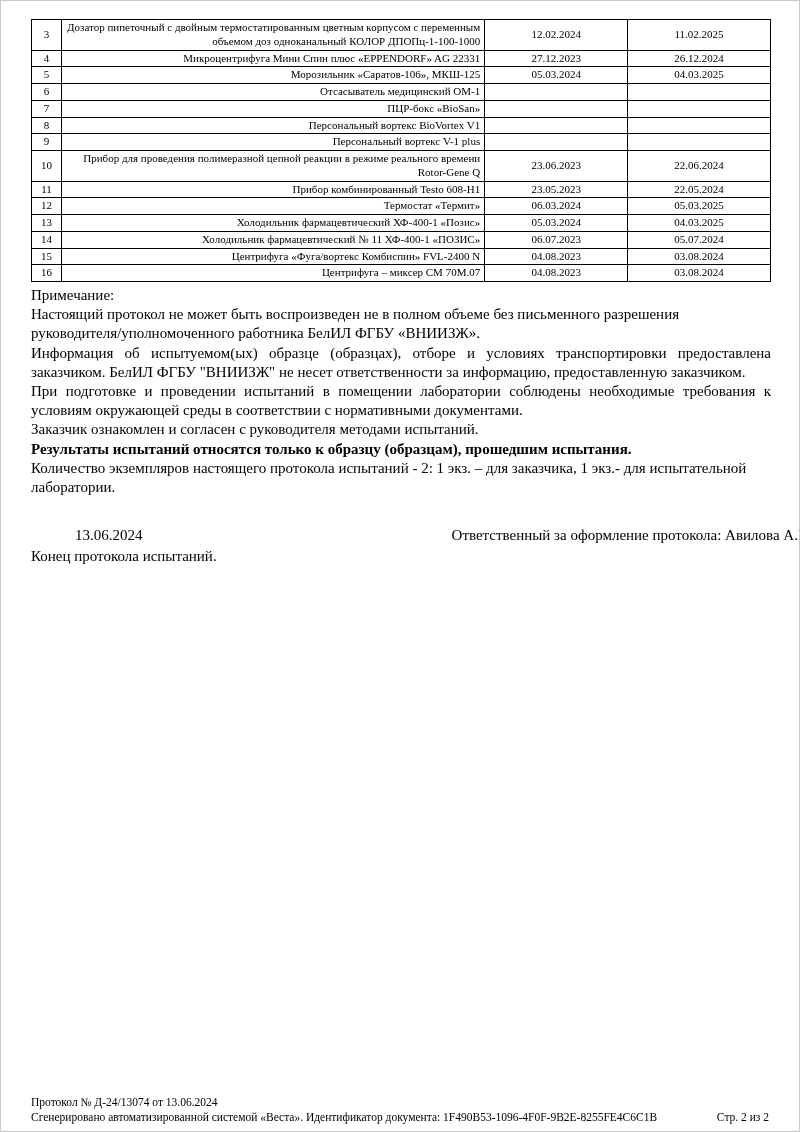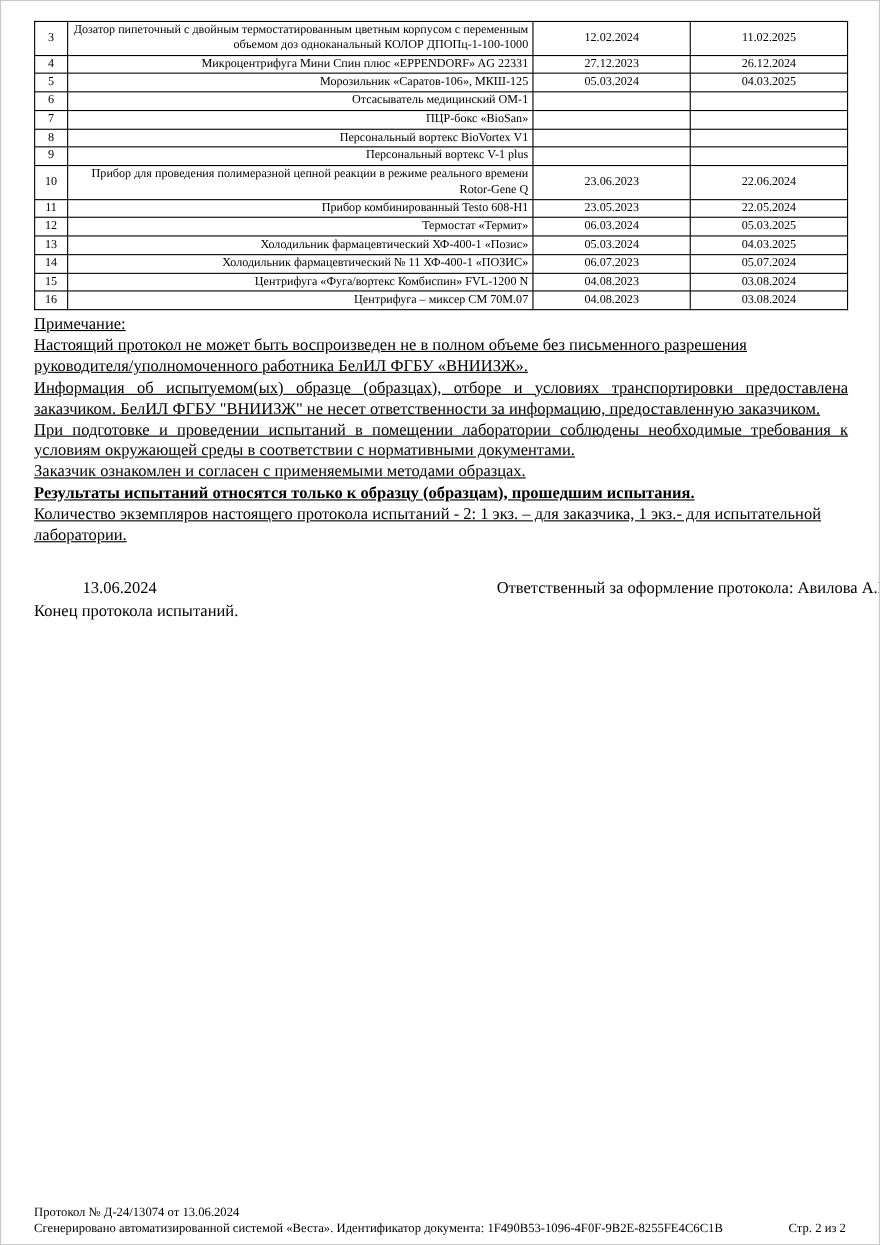--- a/index.html
+++ b/index.html
@@ -32,21 +32,20 @@
     vertical-align: middle;
   }
   td.cell-num { width: 28px; text-align: center; }
   td.cell-name { width: 397px; text-align: right; }
   td.cell-date { width: 134px; text-align: center; }
   .notes {
     margin-top: 4px;
     font-size: 15px;
     line-height: 1.28;
     width: 740px;
-    text-decoration: underline;
   }
   .notes p { margin: 0; }
   .notes .justify { text-align: justify; }
   .notes .bold { font-weight: bold; }
   .sig-row {
     margin-top: 30px;
     width: 740px;
     display: flex;
     justify-content: space-between;
     font-size: 15px;
@@ -145,39 +144,39 @@
             <td class="cell-date">04.03.2025</td>
           </tr>
           <tr>
             <td class="cell-num">14</td>
             <td class="cell-name">Холодильник фармацевтический № 11 ХФ-400-1 «ПОЗИС»</td>
             <td class="cell-date">06.07.2023</td>
             <td class="cell-date">05.07.2024</td>
           </tr>
           <tr>
             <td class="cell-num">15</td>
-            <td class="cell-name">Центрифуга «Фуга/вортекс Комбиспин» FVL-1200 N</td>
+            <td class="cell-name">Центрифуга «Фуга/вортекс Комбиспин» FVL-2400 N</td>
             <td class="cell-date">04.08.2023</td>
             <td class="cell-date">03.08.2024</td>
           </tr>
           <tr>
             <td class="cell-num">16</td>
             <td class="cell-name">Центрифуга – миксер СМ 70М.07</td>
             <td class="cell-date">04.08.2023</td>
             <td class="cell-date">03.08.2024</td>
           </tr>
         </tbody>
     </table>
 
     <div class="notes">
       <p>Примечание:</p>
       <p>Настоящий протокол не может быть воспроизведен не в полном объеме без письменного разрешения руководителя/уполномоченного работника БелИЛ ФГБУ «ВНИИЗЖ».</p>
       <p class="justify">Информация об испытуемом(ых) образце (образцах), отборе и условиях транспортировки предоставлена заказчиком. БелИЛ ФГБУ "ВНИИЗЖ" не несет ответственности за информацию, предоставленную заказчиком.</p>
       <p class="justify">При подготовке и проведении испытаний в помещении лаборатории соблюдены необходимые требования к условиям окружающей среды в соответствии с нормативными документами.</p>
-      <p>Заказчик ознакомлен и согласен с применяемыми методами образцах.</p>
+      <p>Заказчик ознакомлен и согласен с руководителя методами испытаний.</p>
       <p class="bold">Результаты испытаний относятся только к образцу (образцам), прошедшим испытания.</p>
       <p>Количество экземпляров настоящего протокола испытаний - 2: 1 экз. – для заказчика, 1 экз.- для испытательной лаборатории.</p>
     </div>
 
     <div class="sig-row">
       <span>13.06.2024</span>
       <span>Ответственный за оформление протокола: Авилова А.М.</span>
     </div>
 
     <p class="end-line">Конец протокола испытаний.</p>

